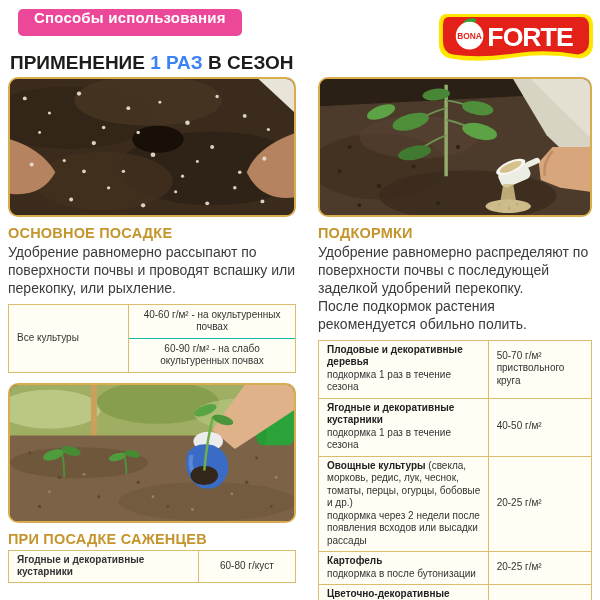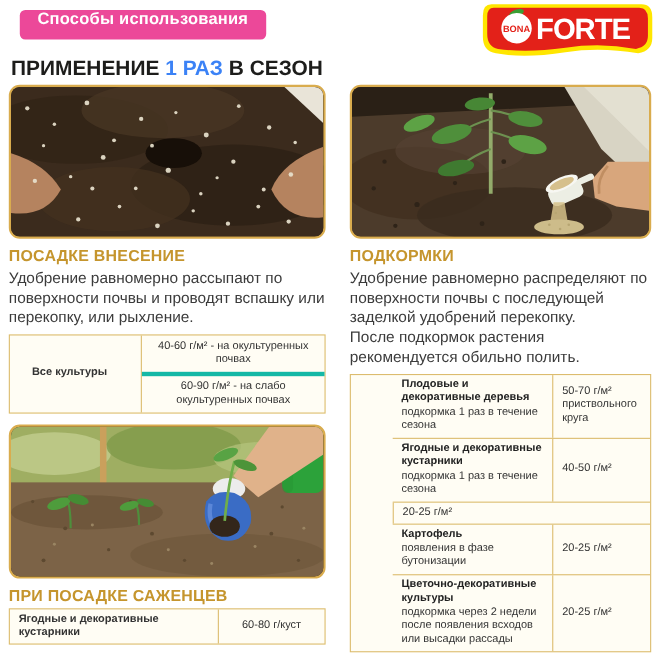--- a/index.html
+++ b/index.html
@@ -6,44 +6,44 @@
   .page{
     position:relative;width:600px;height:600px;background:#ffffff;
     font-family:"Liberation Sans","DejaVu Sans",sans-serif;color:#333;overflow:hidden;
   }
   
   .badge{
     position:absolute;left:18px;top:9px;height:27px;padding:0 16px;
     background:#ec4899;border-radius:5px;display:flex;align-items:flex-start;
     color:#fff;font-weight:bold;font-size:15px;letter-spacing:.2px;
   }
-  .logo{position:absolute;left:437px;top:2px;width:158px;height:54px;text-align:center;}
+  .logo{position:absolute;left:437px;top:12px;width:158px;height:54px;text-align:center;}
   .title{position:absolute;left:10px;top:52px;font-size:19px;font-weight:800;color:#1d1d1b;}
   .title .gold{color:#3b82f6;}
   
   .col-left{position:absolute;left:8px;top:77px;width:288px;}
   .col-right{position:absolute;left:318px;top:77px;width:274px;}
   .photo{
     width:100%;height:140px;border:2px solid #d9ac4e;border-radius:10px;
     overflow:hidden;box-sizing:border-box;background:#3b2b1d;
   }
   .photo svg{display:block;width:100%;height:100%;}
   h2{margin:8px 0 3px 0;font-size:14.5px;font-weight:800;color:#c5952d;letter-spacing:.2px;}
   .para{font-size:14px;line-height:1.28;color:#3b3b3b;margin:0 0 6px 0;white-space:pre-line;}
   
   .tbl{border:1px solid #dcbc6e;background:#fffdf4;font-size:10px;line-height:1.25;}
   .b{font-weight:bold;color:#222;}
   .pre{white-space:pre-line;}
   
   .t1{display:grid;grid-template-columns:42% 58%;}
-  .t1-crop{grid-row:1 / span 2;display:flex;align-items:center;padding:3px 8px;border-right:1px solid #dcbc6e;font-weight:bold;margin-left:12px;}
+  .t1-crop{grid-row:1 / span 2;display:flex;align-items:center;padding:3px 8px;border-right:1px solid #dcbc6e;font-weight:normal;}
   .t1-dose{padding:4px 6px;text-align:center;}
-  .t1-dose.first{border-bottom:4px solid #14b8a6;}
-  
-  .t2-row{display:grid;grid-template-columns:62% 38%;border-bottom:1px solid #dcbc6e;margin-left:38px;}
+  .t1-dose.first{border-bottom:1px solid #14b8a6;}
+  
+  .t2-row{display:grid;grid-template-columns:62% 38%;border-bottom:1px solid #dcbc6e;}
   .t2-row:last-child{border-bottom:none;}
   .t2-name{padding:3px 6px 4px 8px;}
   .t2-dose{padding:3px 6px 4px 8px;border-left:1px solid #dcbc6e;display:flex;align-items:center;}
   
   .t3-row{display:grid;grid-template-columns:66% 34%;border-bottom:1px solid #dcbc6e;}
   .t3-row:last-child{border-bottom:none;}
   .t3-name{padding:3px 6px 3px 8px;font-weight:bold;display:flex;align-items:center;}
   .t3-dose{padding:3px 4px;border-left:1px solid #dcbc6e;display:flex;align-items:center;justify-content:center;text-align:center;}
   .footer{position:absolute;left:8px;top:614px;font-size:10px;color:#3a3a3a;}
 </style>
@@ -110,21 +110,21 @@
           <circle cx="228" cy="112" r="1.8"></circle>
             <circle cx="256" cy="126" r="2"></circle>
             <circle cx="30" cy="55" r="1.5"></circle>
           <circle cx="130" cy="55" r="1.8"></circle>
             <circle cx="190" cy="85" r="1.5"></circle>
             <circle cx="75" cy="95" r="1.9"></circle>
         </g>
       </svg>
     </div>
 
-    <h2>ПОСАДКЕ ВНЕСЕНИЕ</h2>
+    <h2>ОСНОВНОЕ ПОСАДКЕ</h2>
     <p class="para">Удобрение равномерно рассыпают по поверхности почвы и проводят вспашку или перекопку, или рыхление.</p>
 
     <div class="tbl t1">
       <div class="t1-crop">Все культуры</div>
       <div class="t1-dose first">40-60 г/м² - на окультуренных почвах</div>
       <div class="t1-dose">60-90 г/м² - на слабо окультуренных почвах</div>
     </div>
 
     <div class="photo" style="margin-top:10px;">
       <svg viewBox="0 0 288 140" preserveAspectRatio="none">
@@ -242,24 +242,25 @@
       <div class="t2-row">
         <div class="t2-name"><span class="b">Плодовые и декоративные деревья</span><span></span><div>подкормка 1 раз в течение сезона</div></div>
         <div class="t2-dose pre">50-70 г/м²
 приствольного круга</div>
       </div>
       <div class="t2-row">
         <div class="t2-name"><span class="b">Ягодные и декоративные кустарники</span><span></span><div>подкормка 1 раз в течение сезона</div></div>
         <div class="t2-dose pre">40-50 г/м²</div>
       </div>
       <div class="t2-row">
+        <div class="t2-name"><span class="b">Овощные культуры</span><span> (свекла, морковь, редис, лук, чеснок, томаты, перцы, огурцы, бобовые и др.)</span><div>подкормка через 2 недели после появления всходов или высадки рассады</div></div>
         <div class="t2-dose pre">20-25 г/м²</div>
       </div>
       <div class="t2-row">
-        <div class="t2-name"><span class="b">Картофель</span><span></span><div>появления в фазе бутонизации</div></div>
+        <div class="t2-name"><span class="b">Картофель</span><span></span><div>подкормка в после бутонизации</div></div>
         <div class="t2-dose pre">20-25 г/м²</div>
       </div>
       <div class="t2-row">
         <div class="t2-name"><span class="b">Цветочно-декоративные культуры</span><span></span><div>подкормка через 2 недели после появления всходов или высадки рассады</div></div>
         <div class="t2-dose pre">20-25 г/м²</div>
       </div>
 
     </div>
 
   </div>

